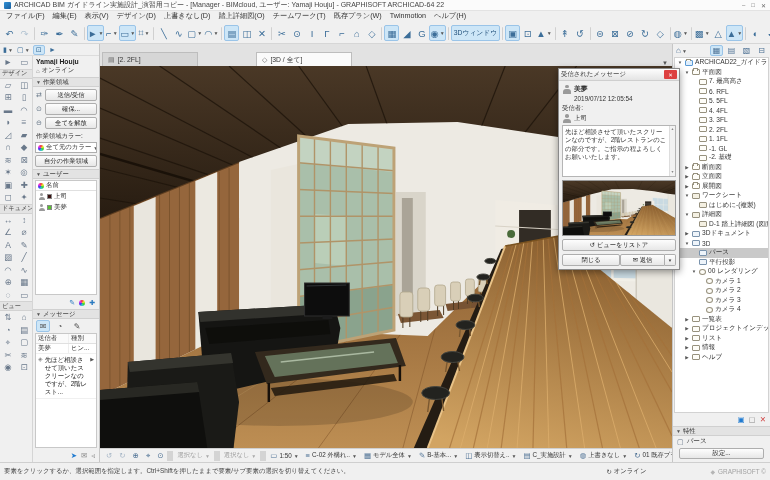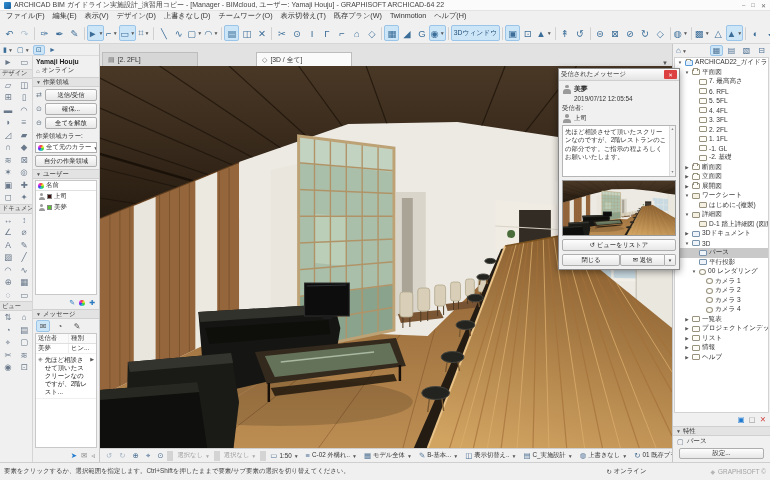--- a/index.html
+++ b/index.html
@@ -290,22 +290,22 @@
     </span>
   </div>
 
   <div class="menubar">
 
   <span>ファイル(F)</span>
       <span>編集(E)</span>
       <span>表示(V)</span>
       <span>デザイン(D)</span>
       <span>上書きなし(D)</span>
-      <span>チームワーク(O)</span>
-      <span>表示切替え(T)</span>
+      <span>踏上詳細図(O)</span>
+      <span>チームワーク(T)</span>
       <span>既存プラン(W)</span>
       <span>Twinmotion</span>
       <span>ヘルプ(H)</span>
     </div>
 
   <div class="toolbar">
 
       <div class="titem">
         <span class="glyph">↶</span>
 

